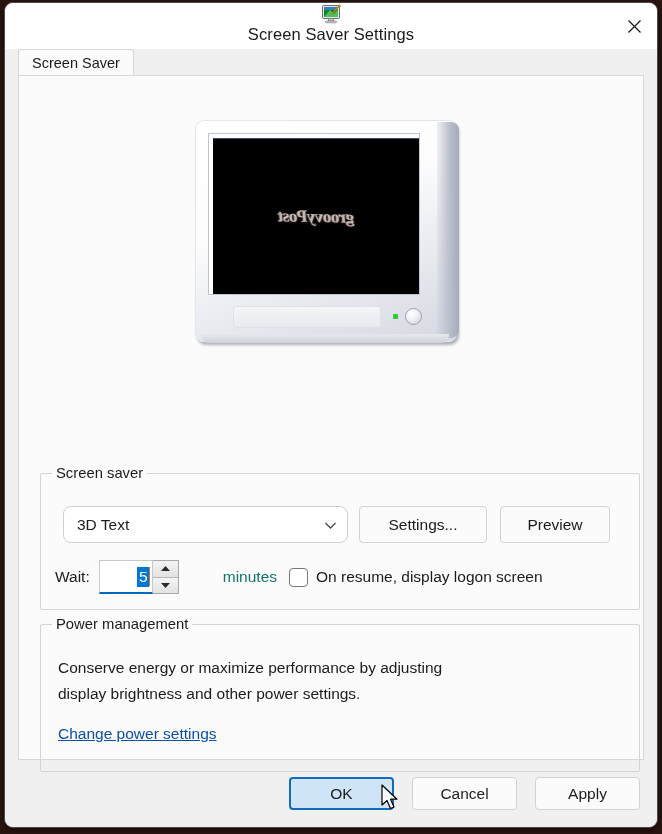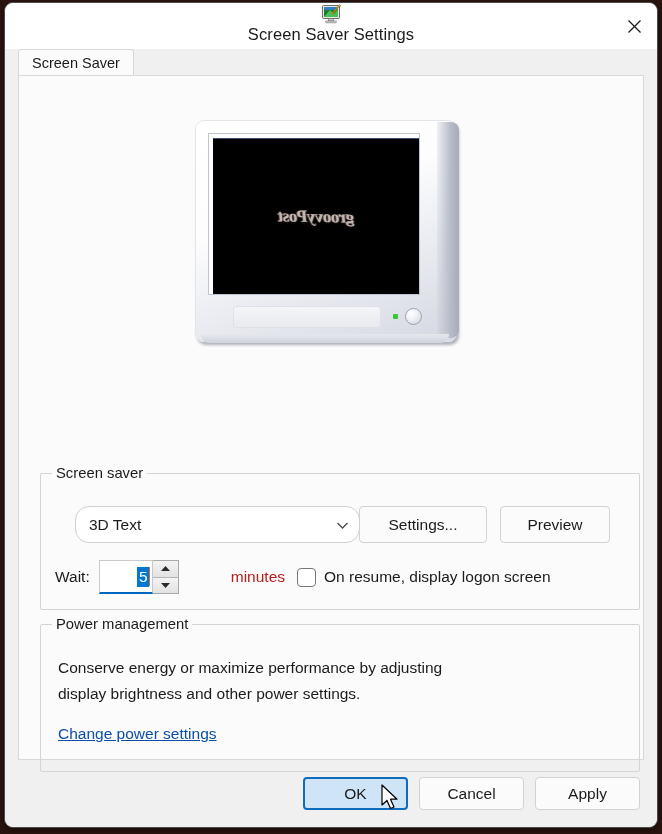--- a/index.html
+++ b/index.html
@@ -253,27 +253,27 @@
   #group-pm {
     left: 21px;
     top: 548px;
     width: 600px;
     height: 148px;
   }
 
   
   #ss-select {
     position: absolute;
-    left: 34px;
+    left: 22px;
     top: 32px;
     width: 285px;
     height: 37px;
     background: #ffffff;
     border: 1px solid #d0d0d0;
-    border-radius: 14px;
+    border-radius: 8px;
     box-sizing: border-box;
     display: flex;
     align-items: center;
     padding: 0 10px 0 13px;
     cursor: default;
   }
   #ss-select-value {
     flex: 1 1 auto;
     font-size: 15.5px;
     color: #1b1b1b;
@@ -361,22 +361,22 @@
     display: flex;
     align-items: center;
     justify-content: center;
     background: linear-gradient(180deg, #f4f4f4 0%, #e2e2e2 100%);
     cursor: default;
   }
   .spin-btn.up { border-bottom: 1px solid #b5b5b5; }
 
   #minutes-label {
     font-size: 15.5px;
-    color: #b91c1c;
-    margin-left: 20px;
+    color: #0f766e;
+    margin-left: 12px;
     margin-right: 12px;
     white-space: nowrap;
     padding-left: 32px;
   }
 
   #resume-check {
     display: flex;
     align-items: center;
     cursor: default;
   }
@@ -420,21 +420,21 @@
   
   #footer {
     height: 67px;
     min-height: 67px;
     background: #f0f0f0;
     display: flex;
     align-items: center;
     justify-content: flex-end;
     padding-right: 17px;
     box-sizing: border-box;
-    gap: 11px;
+    gap: 18px;
     border-radius: 0 0 8px 8px;
   }
   .footer-btn {
     width: 105px;
     height: 33px;
     background: #fbfbfb;
     border: 1px solid #d2d2d2;
     border-radius: 4px;
     box-sizing: border-box;
     display: flex;

